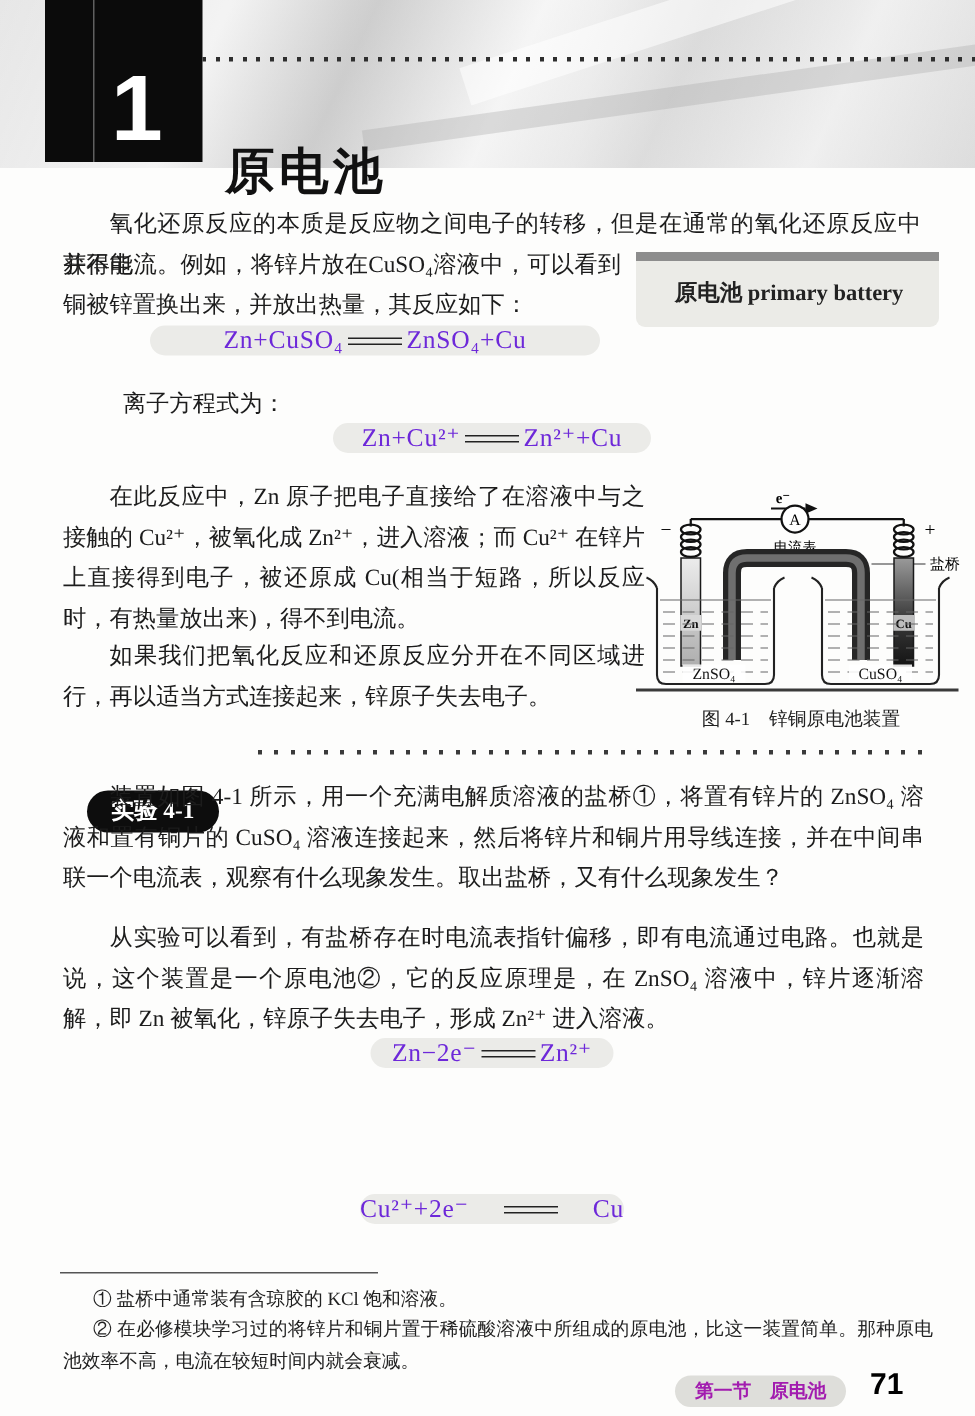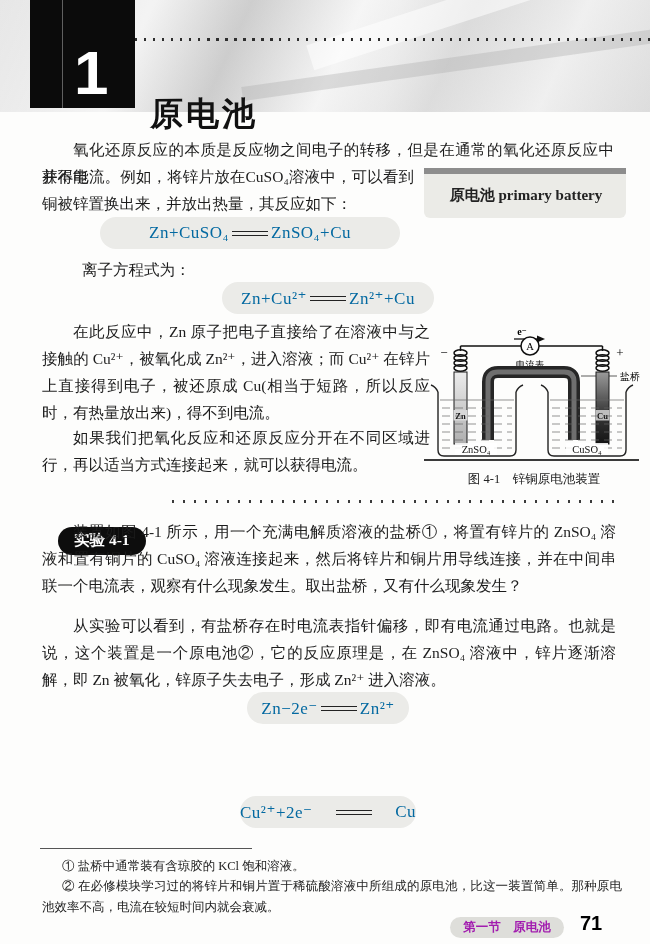--- a/index.html
+++ b/index.html
@@ -48,23 +48,23 @@
   .indent { text-indent:2em; }
   
   #vocab-box { position:absolute; left:424px; top:168px; width:202px; }
   #vocab-bar { height:6px; background:#8d8d8d; }
   #vocab-body {
     background:#ebebe7; border-radius:0 0 6px 6px; padding:12px 4px 13px 6px; text-align:center;
     font-size:15px; font-weight:bold; color:#222;
   }
   
   .eq-pill {
-    position:absolute; background:#ebebe8; border-radius:16px; height:32px;
+    position:absolute; background:#ebebe8; border-radius:16px; height:20px;
     display:flex; align-items:center; justify-content:center;
-    font-size:17px; color:#0369a1; letter-spacing:.5px;
+    font-size:17px; color:#6d28d9; letter-spacing:.5px;
   }
   .dbleq {
     display:inline-block; width:36px; height:5px; margin:0 3px;
     border-top:1.6px solid #222; border-bottom:1.6px solid #222; vertical-align:3px;
   }
   
   #experiment-badge {
     position:absolute; left:58px; top:488px; background:#0d0d0d; color:#fff;
     border-radius:14px; padding:3px 16px 4px 16px;
     font-family:Liberation Serif, serif; font-weight:bold; font-size:15.5px;margin-top:39px;
@@ -131,21 +131,21 @@
 
   <div class="para" style="left:42px; top:256px; width:300px;margin-left:40px;">离子方程式为：</div>
 
   <div class="eq-pill" style="left:222px; top:282px; width:212px;">
     <span>Zn+Cu²⁺</span>
       <span class="dbleq"></span>
       <span>Zn²⁺+Cu</span>
   </div>
 
   <div class="para indent" style="left:42px; top:318px; width:388px;">在此反应中，Zn 原子把电子直接给了在溶液中与之接触的 Cu²⁺，被氧化成 Zn²⁺，进入溶液；而 Cu²⁺ 在锌片上直接得到电子，被还原成 Cu(相当于短路，所以反应时，有热量放出来)，得不到电流。</div>
-  <div class="para indent" style="left:42px; top:424px; width:388px;">如果我们把氧化反应和还原反应分开在不同区域进行，再以适当方式连接起来，就可以获得电流。</div>
+  <div class="para indent" style="left:42px; top:424px; width:388px;">如果我们把氧化反应和还原反应分开在不同区域进行，再以适当方式连接起来，锌原子失去电子。</div>
 
   <svg id="figure-4-1" viewBox="0 0 220 142">
 
     <text class="svg-label" x="98" y="9" font-size="10" font-weight="bold" text-anchor="middle">e⁻</text>
     <line x1="90" y1="13" x2="113" y2="13" stroke="#111" stroke-width="1.3"></line>
     <polygon points="113,9.5 121,13 113,16.5" fill="#111"></polygon>
 
     <line x1="36.5" y1="20" x2="97" y2="20" stroke="#111" stroke-width="1.5"></line>
     <line x1="115" y1="20" x2="178.5" y2="20" stroke="#111" stroke-width="1.5"></line>
     <line x1="36.5" y1="20" x2="36.5" y2="25" stroke="#111" stroke-width="1.5"></line>

